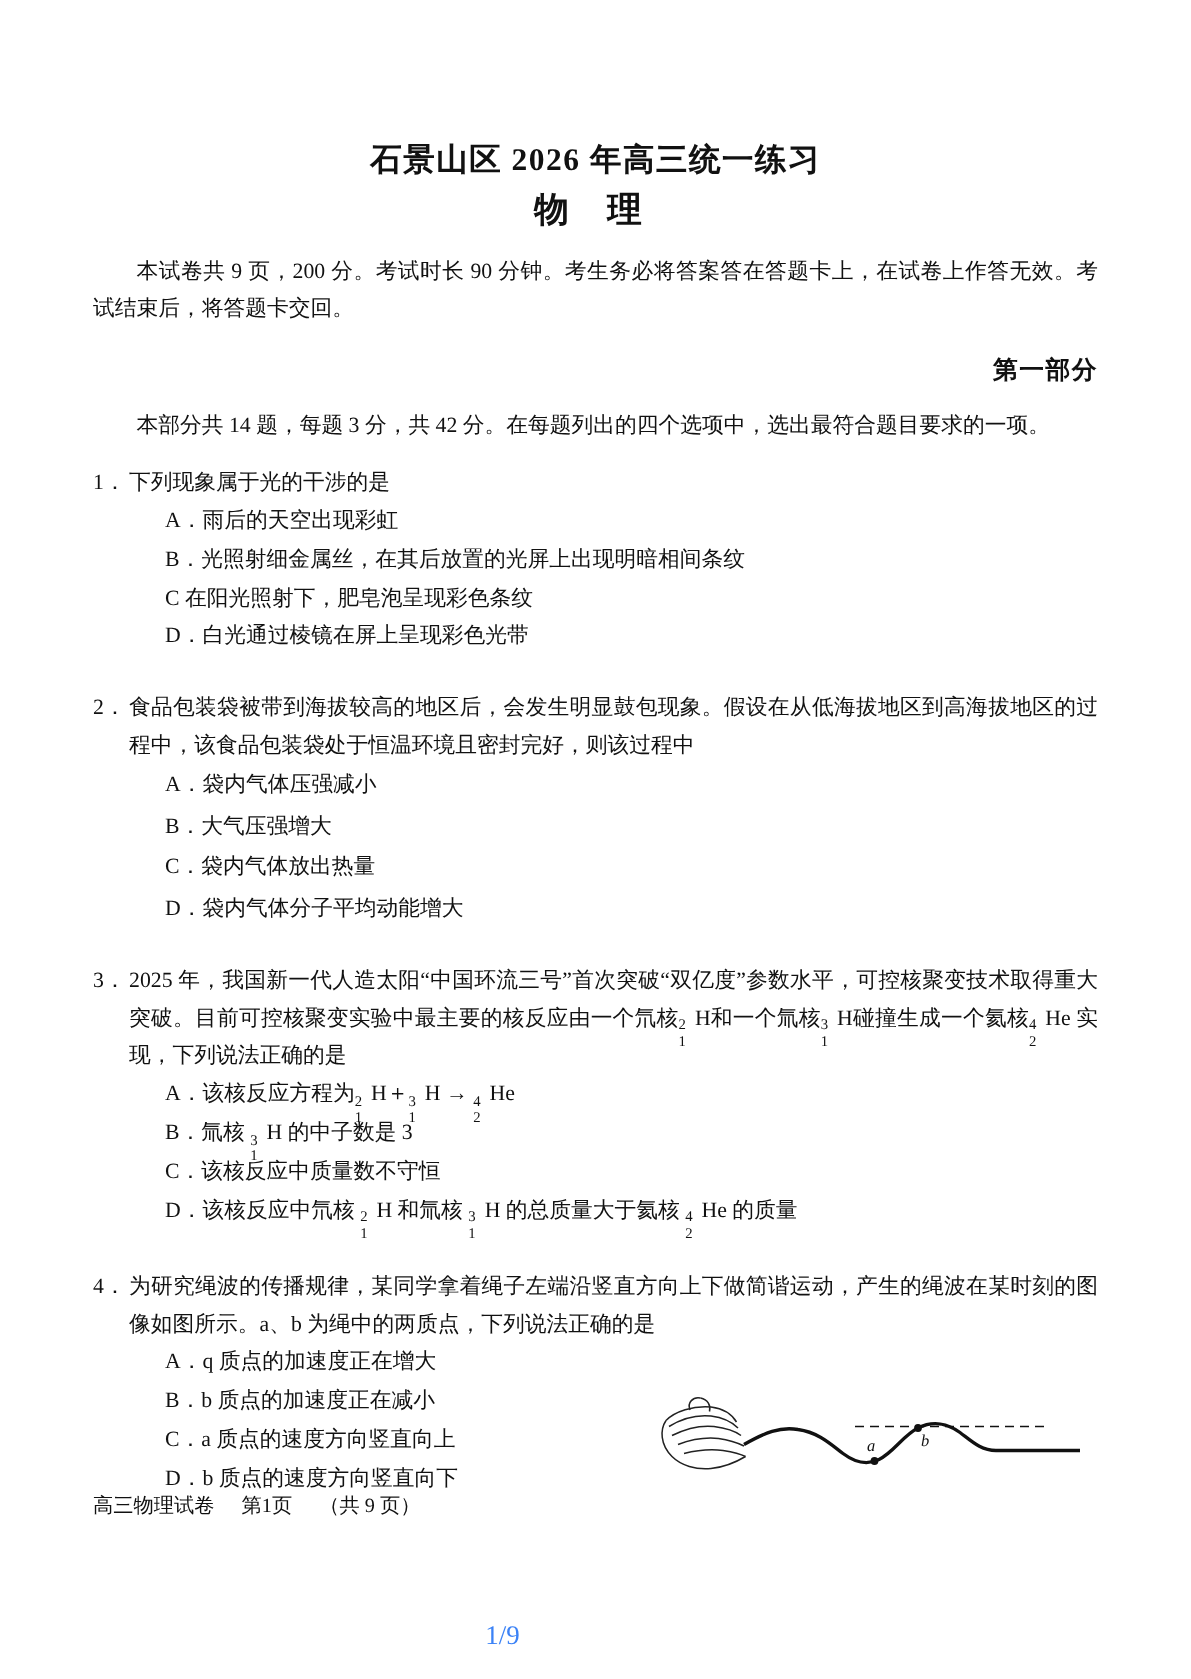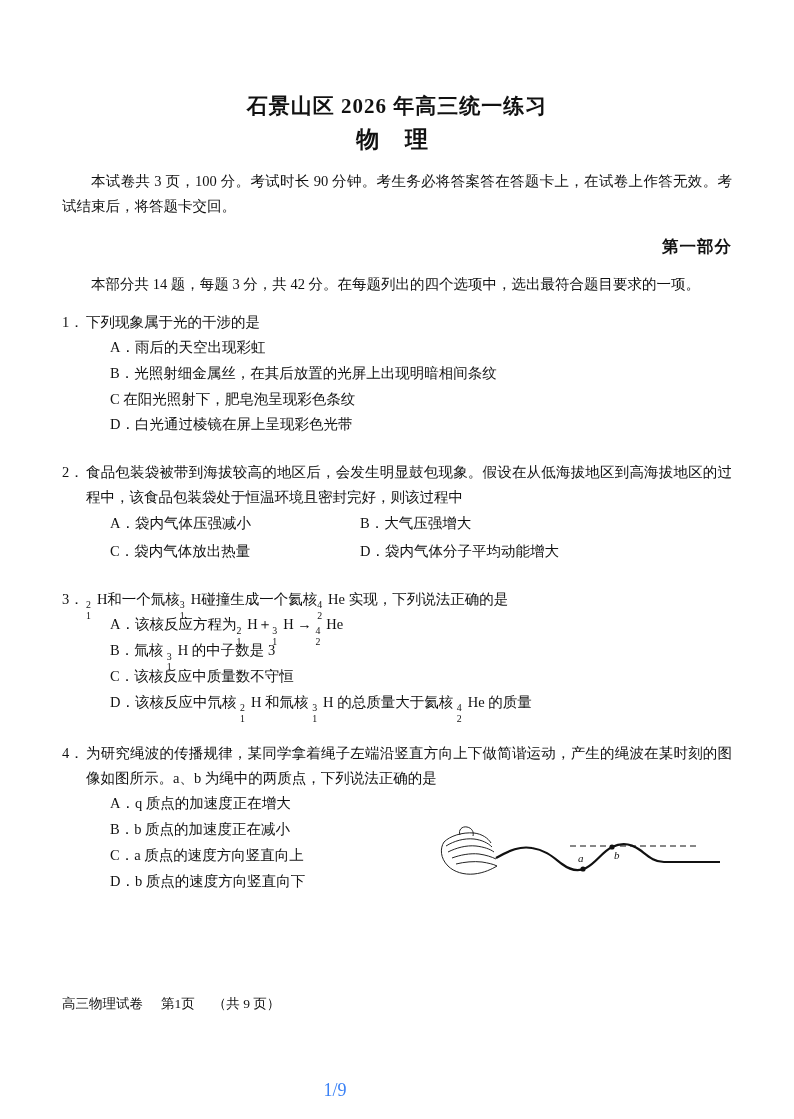--- a/index.html
+++ b/index.html
@@ -77,20 +77,21 @@
     text-align: left;
   }
   .opt {
     padding-left: 48px;
     line-height: 1.78;
   }
   .opt-2col {
     display: flex;
     padding-left: 48px;
     line-height: 1.9;
+    flex-direction: column;
   }
   .opt-2col > span:first-child { width: 250px; display: inline-block; }
   .nuclide {
     display: inline-block;
     position: relative;
     width: 0.75em;
     vertical-align: baseline;
   }
   .nuclide .a {
     position: absolute;
@@ -137,21 +138,21 @@
 </style>
 </head>
 <body>
 
 <div class="page">
   <div class="sheet">
 
     <div class="doc-title">石景山区 2026 年高三统一练习</div>
     <div class="doc-subject">物 理</div>
 
-    <div class="para indent">本试卷共 3 页，100 分。考试时长 90 分钟。考生务必将答案答在答题卡上，在试卷上作答无效。考试结束后，将答题卡交回。</div>
+    <div class="para indent">本试卷共 9 页，200 分。考试时长 90 分钟。考生务必将答案答在答题卡上，在试卷上作答无效。考试结束后，将答题卡交回。</div>
 
     <div class="section-head">第一部分</div>
     <div class="para indent">本部分共 14 题，每题 3 分，共 42 分。在每题列出的四个选项中，选出最符合题目要求的一项。</div>
 
     <div class="q">
       <div class="q-stem">
         <span class="q-num">1．</span>
         <span>下列现象属于光的干涉的是</span>
       </div>
       <div class="opt">A．雨后的天空出现彩虹</div>
@@ -171,21 +172,21 @@
       </div>
       <div class="opt-2col">
         <span>C．袋内气体放出热量</span>
         <span>D．袋内气体分子平均动能增大</span>
       </div>
     </div>
 
     <div class="q" style="margin-top:22px;">
       <div class="q-stem">
         <span class="q-num">3．</span>
-        <span class="nuclide"><span class="a">2</span><span class="z">1</span></span>H<span>和一个氚核</span><span class="nuclide"><span class="a">3</span><span class="z">1</span></span>H<span>碰撞生成一个氦核</span><span class="nuclide"><span class="a">4</span><span class="z">2</span></span><span>He 实现，下列说法正确的是</span>
+        <span>2025 年，我国新一代人造太阳“中国环流三号”首次突破“双亿度”参数水平，可控核聚变技术取得重大突破。目前可控核聚变实验中最主要的核反应由一个氘核</span><span class="nuclide"><span class="a">2</span><span class="z">1</span></span>H<span>和一个氚核</span><span class="nuclide"><span class="a">3</span><span class="z">1</span></span>H<span>碰撞生成一个氦核</span><span class="nuclide"><span class="a">4</span><span class="z">2</span></span><span>He 实现，下列说法正确的是</span>
       </div>
       <div class="opt">
         <span>A．该核反应方程为</span><span class="nuclide"><span class="a">2</span><span class="z">1</span></span>H＋<span class="nuclide"><span class="a">3</span><span class="z">1</span></span>H&nbsp;→&nbsp;<span class="nuclide"><span class="a">4</span><span class="z">2</span></span>He
       </div>
       <div class="opt">
         B．氚核&nbsp;<span class="nuclide"><span class="a">3</span><span class="z">1</span></span>H 的中子数是 3
       </div>
       <div class="opt">C．该核反应中质量数不守恒</div>
       <div class="opt">
         D．该核反应中氘核&nbsp;<span class="nuclide"><span class="a">2</span><span class="z">1</span></span>H 和氚核&nbsp;<span class="nuclide"><span class="a">3</span><span class="z">1</span></span>H 的总质量大于氦核&nbsp;<span class="nuclide"><span class="a">4</span><span class="z">2</span></span>He 的质量

